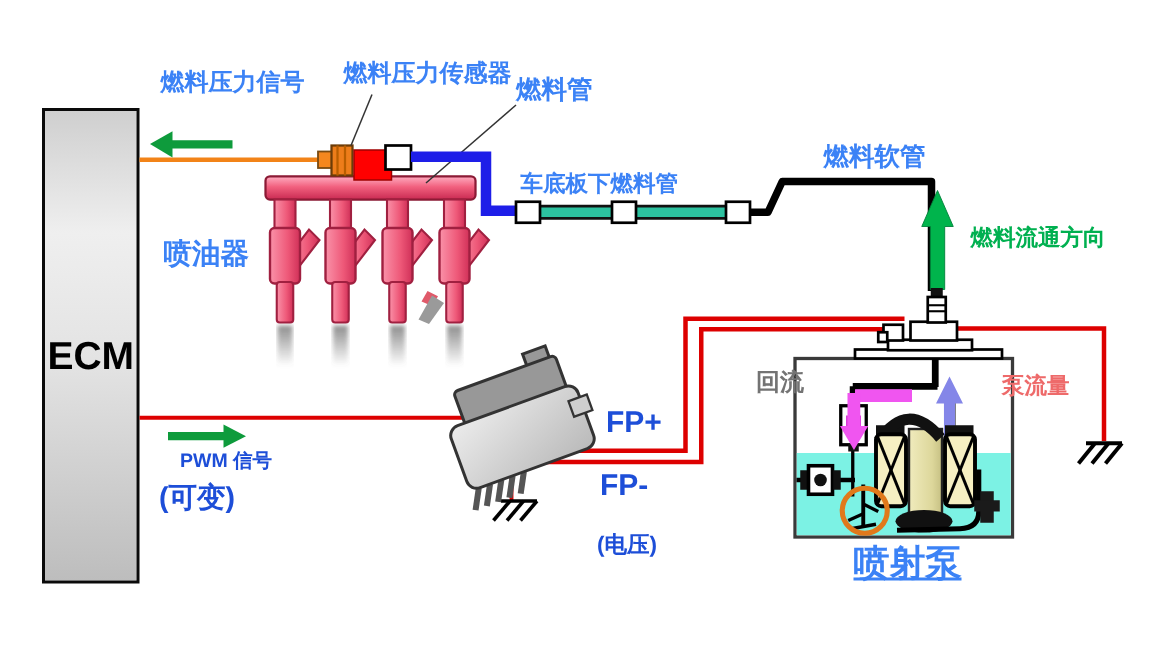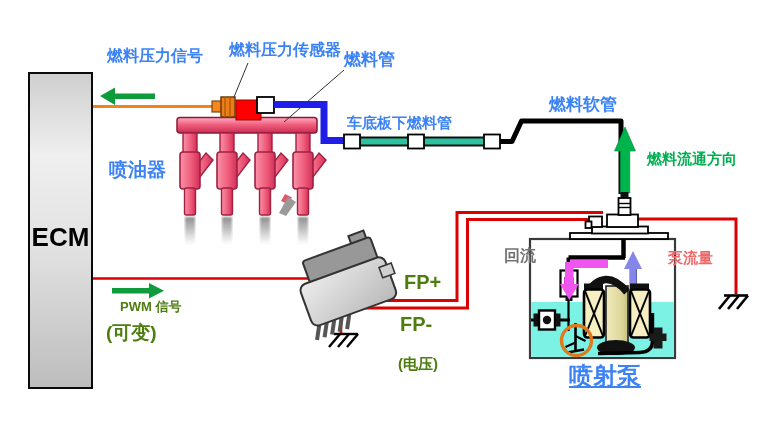--- a/index.html
+++ b/index.html
@@ -1,19 +1,19 @@
 <!DOCTYPE html>
 <html><head>
 <meta charset="utf-8">
 <style>
   html,body{margin:0;padding:0;background:#fff;}
   .stage{position:relative;width:777px;height:436px;background:#fff;overflow:hidden;
          font-family:"Liberation Sans","DejaVu Sans",sans-serif;}
   .lbl{position:absolute;white-space:nowrap;font-weight:700;color:#3b82f6;line-height:1.1;z-index:3;}
-  .green{color:#4d7c0f;}
+  .green{color:#1d4ed8;}
   .brightgreen{color:#00B050;}
   .redlbl{color:#F00000;text-shadow:2px 3px 2px rgba(130,130,130,.55);}
   .magenta{color:#737373;}
   .pink{color:#EE6A6A;}
   .ecm-box{position:absolute;left:28px;top:55px;width:65px;height:317px;box-sizing:border-box;
            border:2.5px solid #0a0a0a;z-index:1;
            background:linear-gradient(180deg,#cfcfcf 0%,#efefef 26%,#e2e2e2 55%,#bdbdbd 100%);margin-top:17px;}
   .ecm-box .ecm-txt{margin-top:148px;text-align:center;font-size:26px;font-weight:800;color:#000;}
   svg{position:absolute;left:0;top:0;z-index:2;}
 </style>

